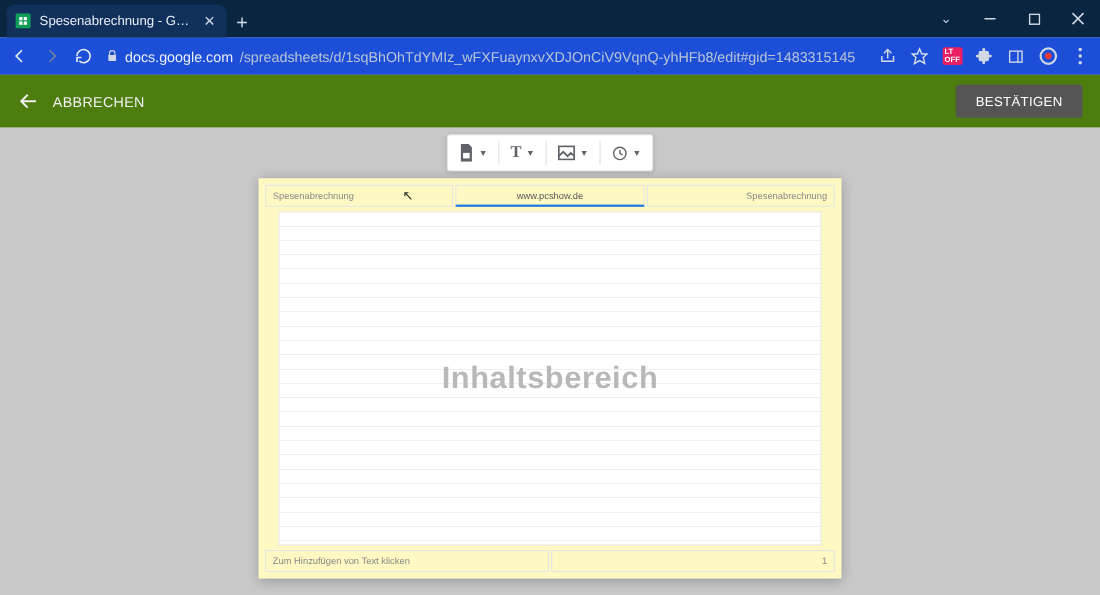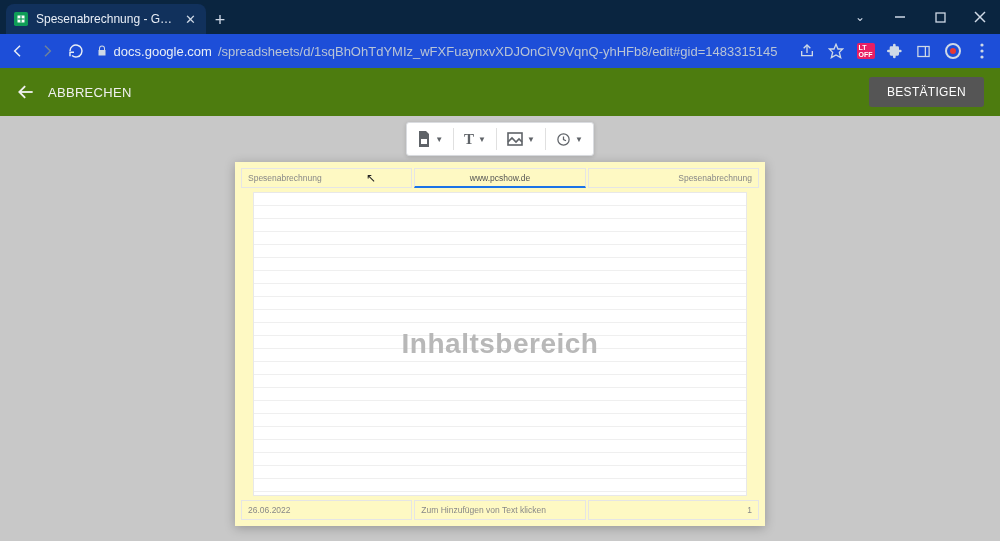--- a/index.html
+++ b/index.html
@@ -237,23 +237,20 @@
       <div class="cell right">
           <span>Spesenabrechnung</span>
         </div>
     </div>
 
     <div class="grid">
       <span class="grid-label">Inhaltsbereich</span>
     </div>
 
     <div class="ftr-row">
-      <div class="cell">
-          <span>26.06.2022</span>
-        </div>
       <div class="cell middle">
           <span>Zum Hinzufügen von Text klicken</span>
         </div>
       <div class="cell right">
           <span>1</span>
         </div>
     </div>
   </div>
 
   <span class="cursor">↖</span>

